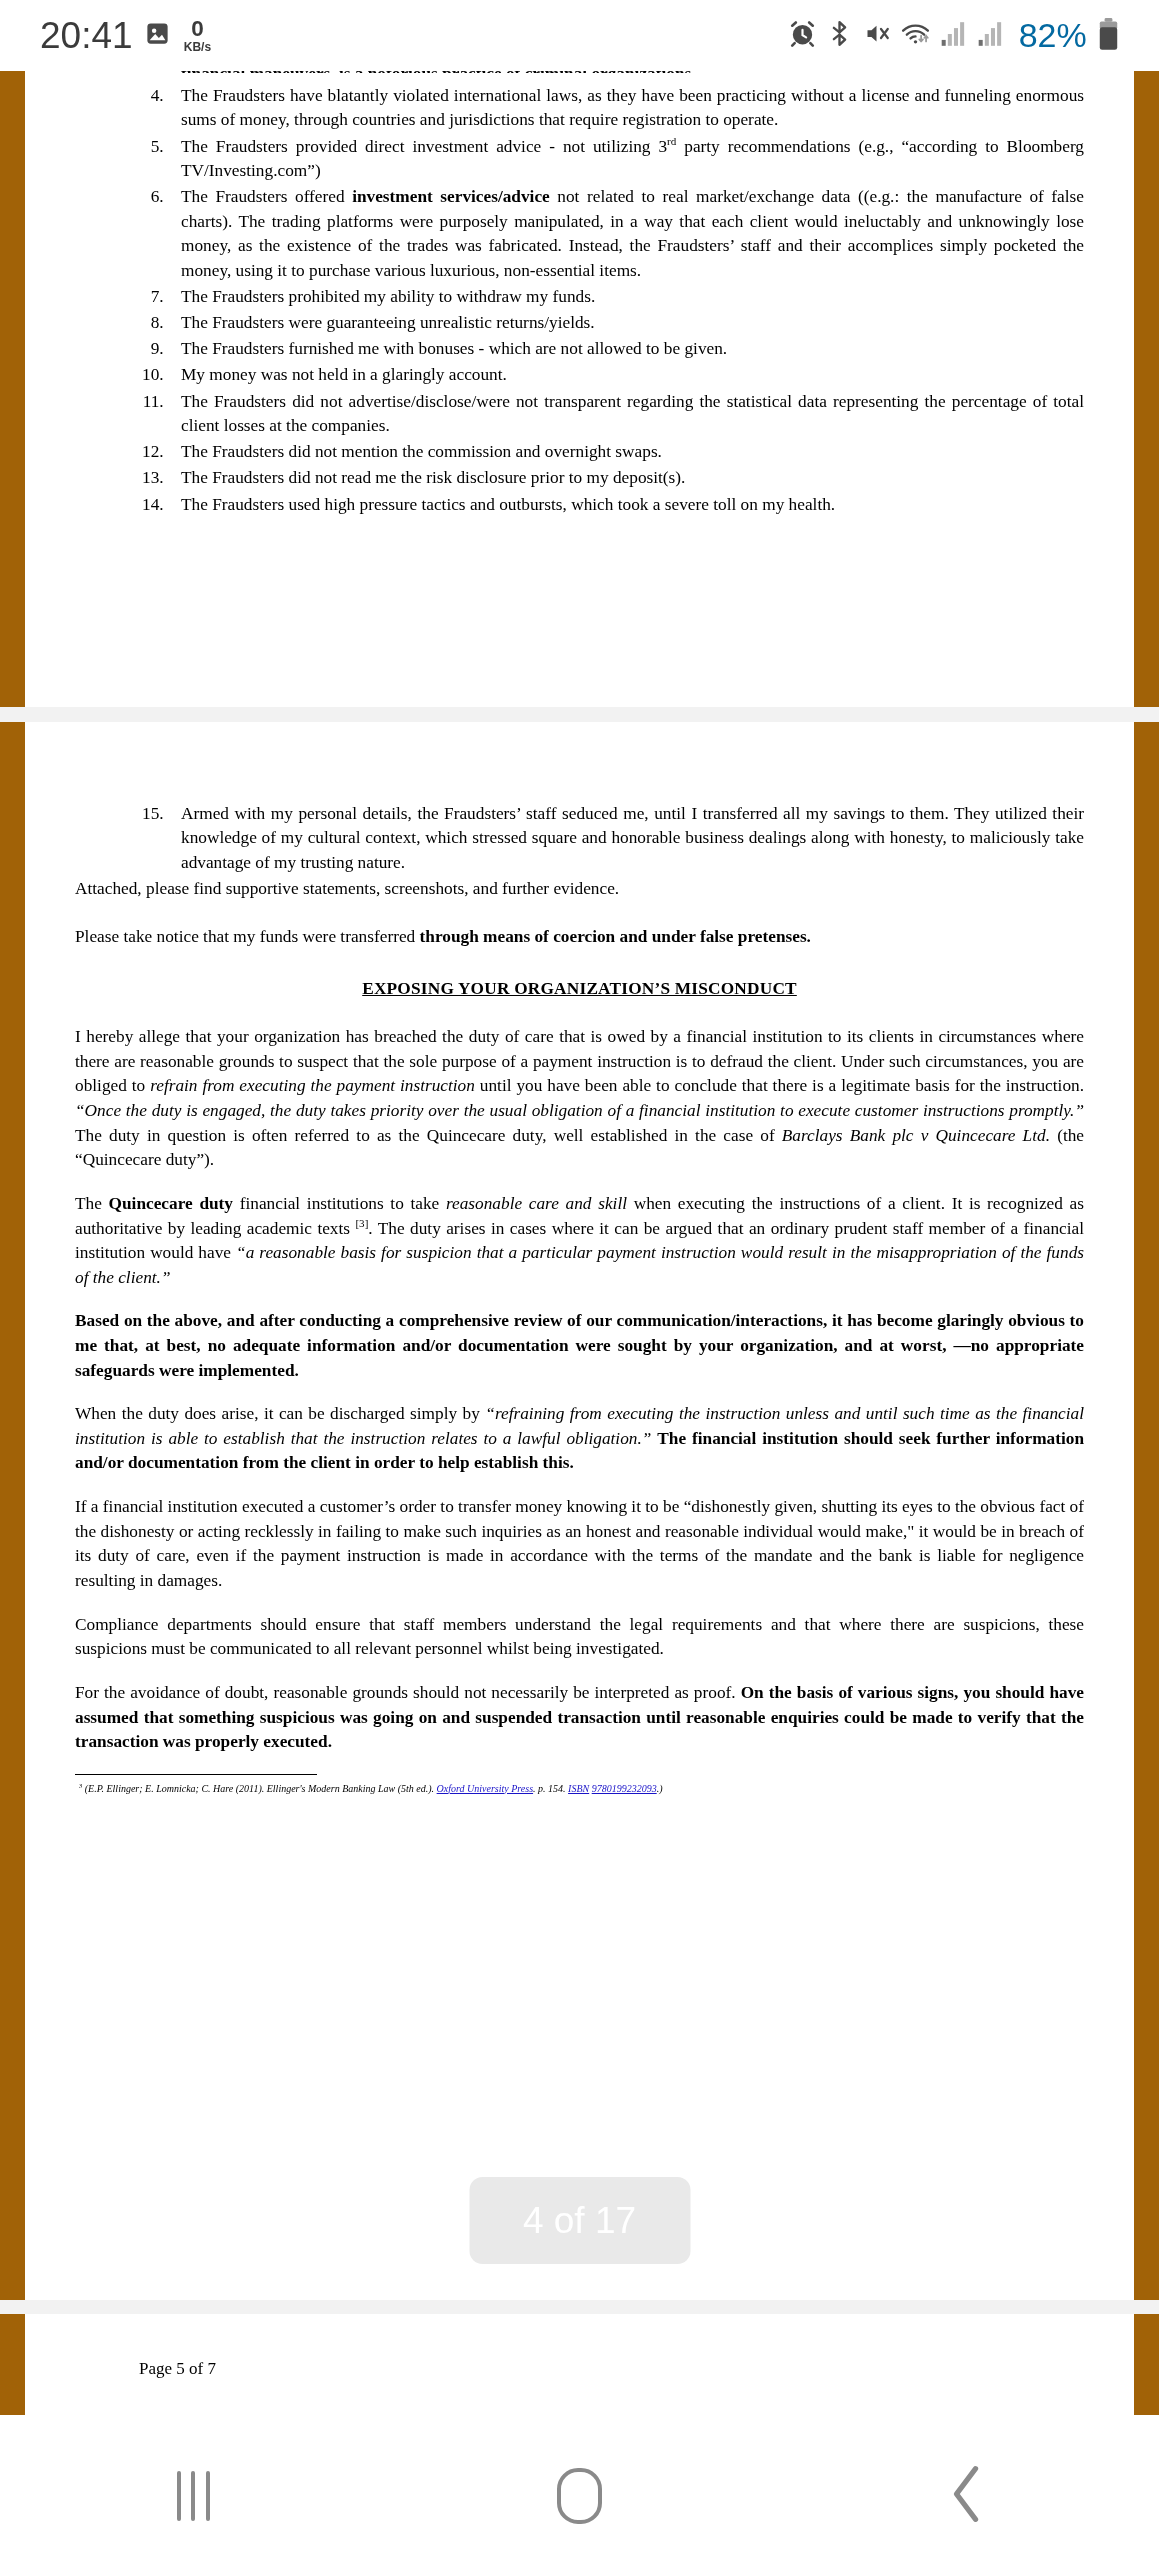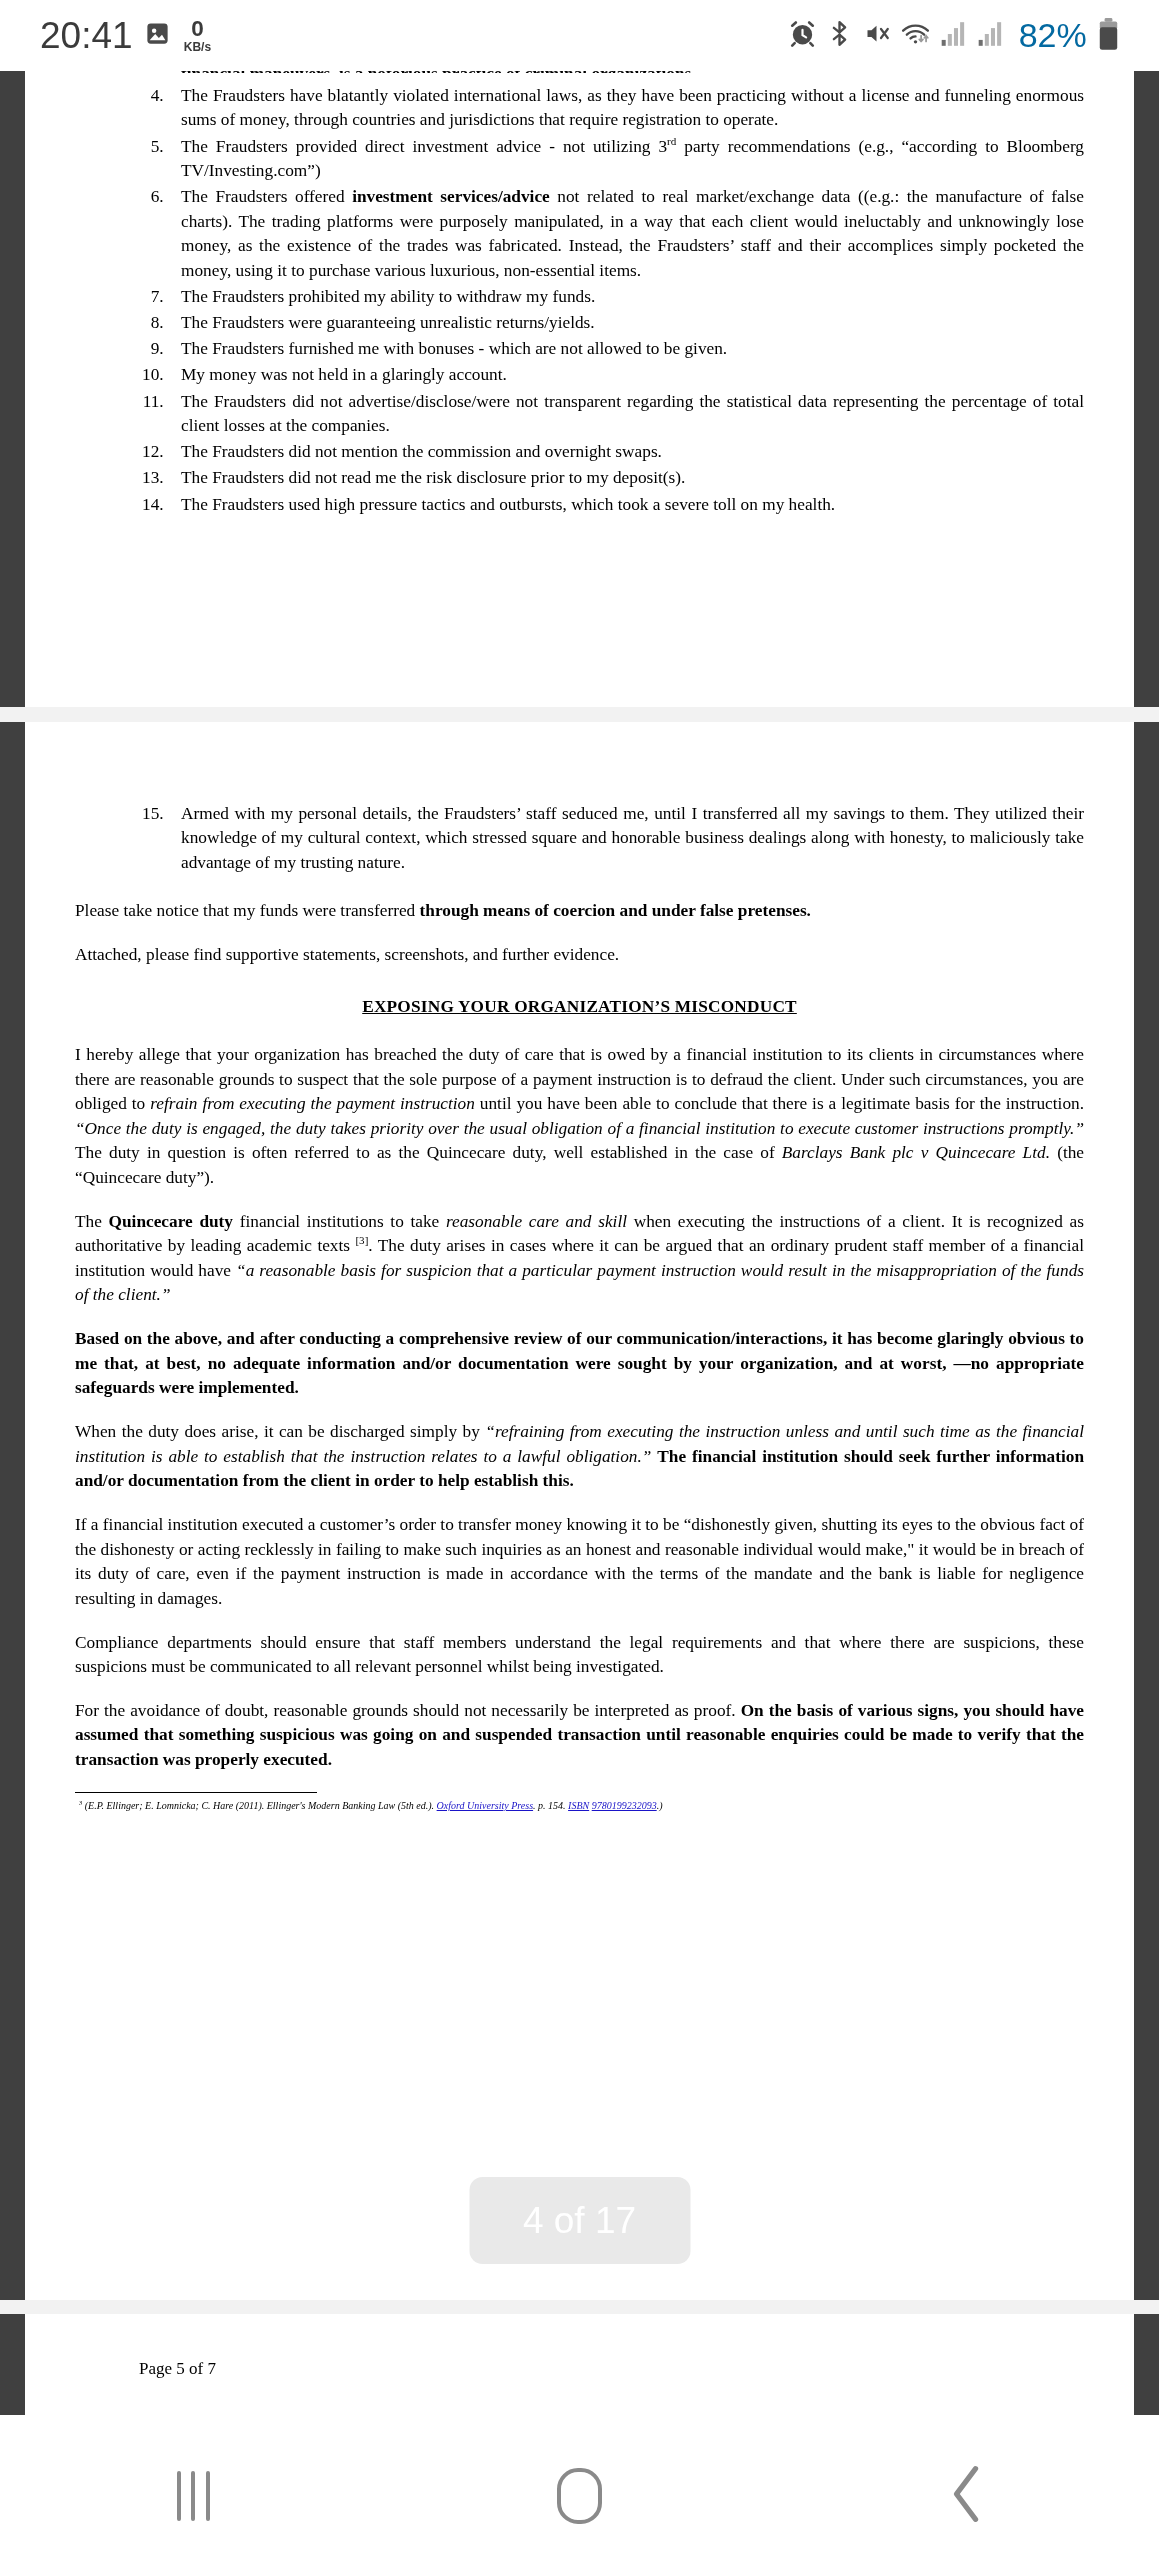--- a/index.html
+++ b/index.html
@@ -60,21 +60,21 @@
     margin-right: 1.6px;
   }
   .icon { display: inline-block; }
 
   
   .doc-area {
     position: absolute;
     top: 71px; left: 0;
     width: 1159px;
     height: 2344px;
-    background: #404040;
+    background: #a16207;
     overflow: hidden;
   }
 
   .page {
     background: #ffffff;
     margin: 0 auto;
     width: 1109px;
     box-sizing: border-box;
     position: relative;
   }
@@ -316,22 +316,22 @@
 
   <div class="page-gap"></div>
 
   <div class="page page-main">
     <div class="doc">
 
       <ol class="claims" start="15" style="margin-top:28px">
         <li>Armed with my personal details, the Fraudsters’ staff seduced me, until I transferred all my savings to them. They utilized their knowledge of my cultural context, which stressed square and honorable business dealings along with honesty, to maliciously take advantage of my trusting nature.</li>
       </ol>
 
+      <p class="para">Attached, please find supportive statements, screenshots, and further evidence.</p>
       <p class="para" style="margin-top:24px">Please take notice that my funds were transferred <b>through means of coercion and under false pretenses.</b></p>
-      <p class="para">Attached, please find supportive statements, screenshots, and further evidence.</p>
 
       <p class="heading">EXPOSING YOUR ORGANIZATION’S MISCONDUCT</p>
 
       <p class="para">I hereby allege that your organization has breached the duty of care that is owed by a financial institution to its clients in circumstances where there are reasonable grounds to suspect that the sole purpose of a payment instruction is to defraud the client. Under such circumstances, you are obliged to <i>refrain from executing the payment instruction</i> until you have been able to conclude that there is a legitimate basis for the instruction. <i>“Once the duty is engaged, the duty takes priority over the usual obligation of a financial institution to execute customer instructions promptly.”</i> The duty in question is often referred to as the Quincecare duty, well established in the case of <i>Barclays Bank plc v Quincecare Ltd.</i> (the “Quincecare duty”).</p>
       <p class="para">The <b>Quincecare duty</b> financial institutions to take <i>reasonable care and skill</i> when executing the instructions of a client. It is recognized as authoritative by leading academic texts <sup>[3]</sup>. The duty arises in cases where it can be argued that an ordinary prudent staff member of a financial institution would have <i>“a reasonable basis for suspicion that a particular payment instruction would result in the misappropriation of the funds of the client.”</i></p>
       <p class="para"><b>Based on the above, and after conducting a comprehensive review of our communication/interactions, it has become glaringly obvious to me that, at best, no adequate information and/or documentation were sought by your organization, and at worst, —no appropriate safeguards were implemented.</b></p>
       <p class="para">When the duty does arise, it can be discharged simply by <i>“refraining from executing the instruction unless and until such time as the financial institution is able to establish that the instruction relates to a lawful obligation.”</i> <b>The financial institution should seek further information and/or documentation from the client in order to help establish this.</b></p>
       <p class="para">If a financial institution executed a customer’s order to transfer money knowing it to be “dishonestly given, shutting its eyes to the obvious fact of the dishonesty or acting recklessly in failing to make such inquiries as an honest and reasonable individual would make," it would be in breach of its duty of care, even if the payment instruction is made in accordance with the terms of the mandate and the bank is liable for negligence resulting in damages.</p>
       <p class="para">Compliance departments should ensure that staff members understand the legal requirements and that where there are suspicions, these suspicions must be communicated to all relevant personnel whilst being investigated.</p>
       <p class="para">For the avoidance of doubt, reasonable grounds should not necessarily be interpreted as proof. <b>On the basis of various signs, you should have assumed that something suspicious was going on and suspended transaction until reasonable enquiries could be made to verify that the transaction was properly executed.</b></p>

